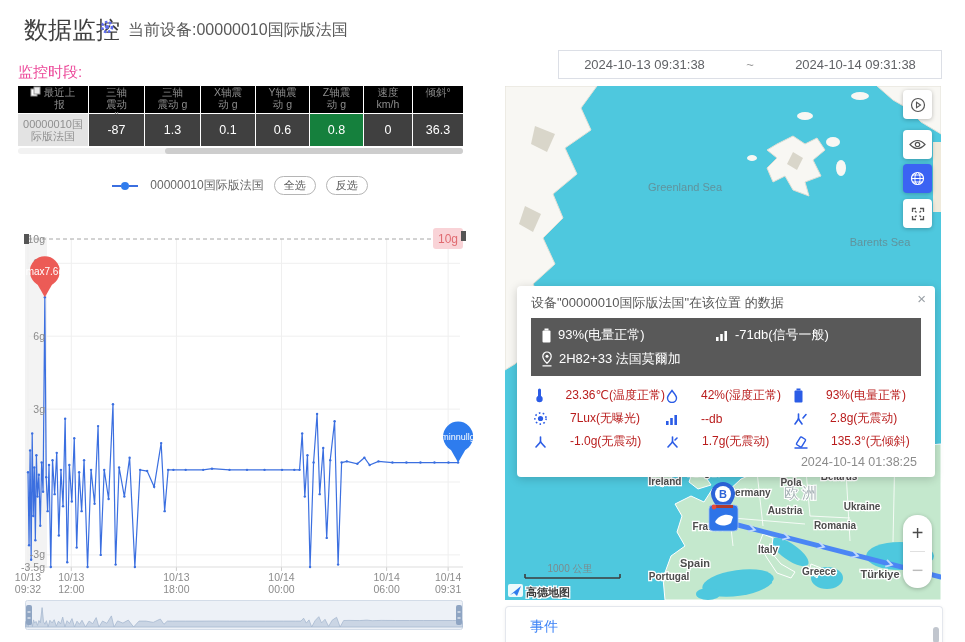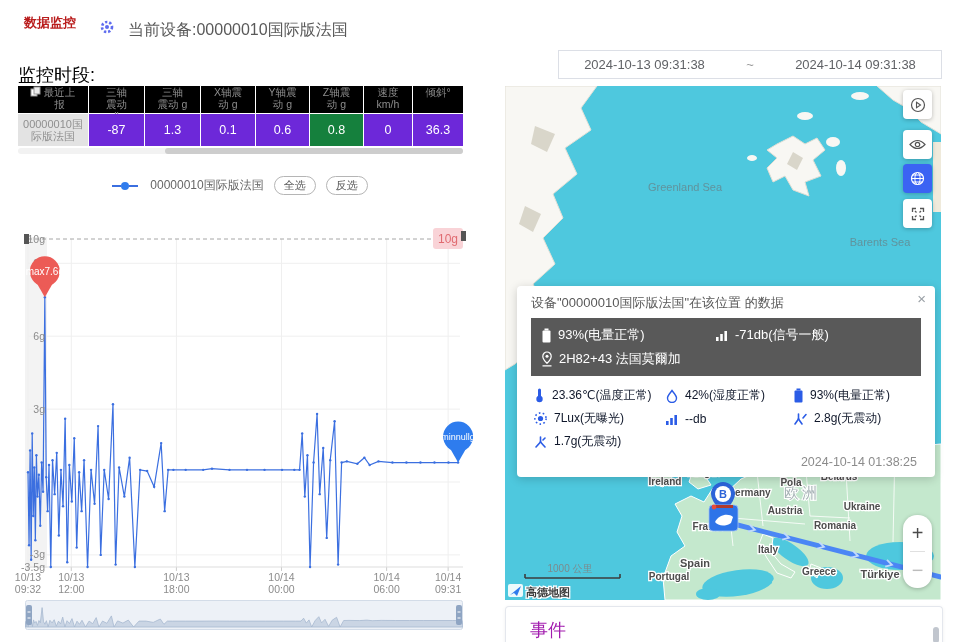--- a/index.html
+++ b/index.html
@@ -1,26 +1,26 @@
 <!DOCTYPE html>
 <html><head>
 <meta charset="utf-8">
 <style>
   html,body{margin:0;padding:0}
   body{width:965px;height:642px;position:relative;overflow:hidden;background:#fff;
        font-family:"Liberation Sans","DejaVu Sans",sans-serif;color:#333;}
   .abs{position:absolute}
   
-  .page-title{font-size:13px;font-weight:700;color:#b91c1c}
+  .page-title{font-size:24px;font-weight:400;color:#404040}
   .device-label{font-size:16px;color:#595959}
-  .period-label{font-size:18px;color:#000000}
+  .period-label{font-size:15px;color:#ec4899}
   
   .tbl{display:grid;grid-template-columns:70px 55px 55px 54px 53px 53px 48px 50px;gap:1px;background:#fff}
   .tbl .h{background:#000000;color:#8c8c8c;font-size:10.5px;display:flex;justify-content:center;text-align:center;height:27px;line-height:12px;padding:0 12px}
-  .tbl .c{background:#6d28d9;color:#fff;font-size:12.5px;display:flex;align-items:center;justify-content:center;height:32px}
+  .tbl .c{background:#404040;color:#fff;font-size:12.5px;display:flex;align-items:center;justify-content:center;height:32px}
   .tbl .c.name{background:#e3e3e3;color:#8f8f8f;font-size:11px;line-height:12px;text-align:center;padding:0 2px}
   .tbl .c.hl{background:#15803d}
   .sb-track{background:#f2f2f2;border-radius:3px}
   .sb-thumb{background:#cdcdcd;border-radius:3px}
   
   .legend{display:flex;align-items:center;justify-content:center;gap:10px;font-size:12px;color:#666}
   .pill{border:1px solid #b5b5b5;border-radius:10px;padding:1px 9px;font-size:11px;color:#595959;background:#fff;cursor:pointer}
   .lsym{display:flex;align-items:center}
   .lsym .ln{width:9px;height:2px;background:#3b6fe0}
   .lsym .dt{width:8px;height:8px;border-radius:50%;background:#2f7ced}
@@ -36,25 +36,25 @@
   .zoomctl .div{width:15px;height:1px;background:#e0e0e0}
   
   .popup{background:#fff;border-radius:4px;box-shadow:0 2px 10px rgba(0,0,0,.18);overflow:hidden}
   .popup .ttl{font-size:13px;color:#595959;padding:8px 26px 6px 14px;white-space:nowrap}
   .popup .close{position:absolute;right:9px;top:5px;color:#9aa0a6;font-size:15px;cursor:pointer;line-height:15px}
   .darkbar{margin:0 14px;background:#595959;color:#fff;font-size:13px;padding:5px 10px}
   .darkbar .row{display:flex;align-items:center;height:24px;gap:6px}
   .darkbar .row .seg{display:flex;align-items:center;gap:6px}
   .darkbar .row .seg.first{width:168px}
   .metrics{display:grid;grid-template-columns:132px 128px auto;margin:8px 2px 0 16px}
-  .metric{display:flex;align-items:center;gap:6px;height:23px;font-size:12px;color:#0f172a;white-space:nowrap}
+  .metric{display:flex;align-items:center;gap:22px;height:23px;font-size:12px;color:#b91c1c;white-space:nowrap}
   .ts{ text-align:right;font-size:12.5px;color:#8c8c8c;padding:2px 18px 6px 0}
   
   .events{background:#fff;border:1px solid #e4e7ed;border-bottom:none;border-radius:4px 4px 0 0;box-shadow:0 1px 4px rgba(0,0,0,.06)}
-  .events .et{font-size:18px;color:#a21caf;padding:11px 0 0 24px}
+  .events .et{font-size:14px;color:#3b82f6;padding:11px 0 0 24px}
   svg text{user-select:none}
 </style>
 </head>
 <body>
 
 <div class="abs page-title" style="left:24px;top:14px">数据监控</div>
 <span class="abs" style="left:99px;top:19px">
   <svg width="16" height="16">
       <circle cx="8" cy="8" r="5" fill="none" stroke="#5e6cef" stroke-width="2.6" stroke-dasharray="2.3 1.9"></circle>
       <circle cx="8" cy="8" r="2" fill="#5e6cef"></circle>
@@ -425,21 +425,21 @@
         <span>-71db(信号一般)</span>
       </span>
     </div>
     <div class="row">
       <span class="seg">
         <svg width="12" height="16">
             <path d="M6,1 a4.2,4.2 0 0 1 4.2,4.2 q0,3 -4.2,7 q-4.2,-4 -4.2,-7 A4.2,4.2 0 0 1 6,1 Z" fill="none" stroke="#fff" stroke-width="1.2"></path>
             <circle cx="6" cy="5.2" r="1.5" fill="#fff"></circle>
             <path d="M1.5,14.8 L10.5,14.8" stroke="#fff" stroke-width="1.2"></path>
           </svg>
-        <span>2H82+43 法国莫爾加</span>
+        <span>2H82+33 法国莫爾加</span>
       </span>
     </div>
   </div>
   <div class="metrics">
     <div class="metric">
         <svg width="13" height="15">
           <path d="M6.5,2 L6.5,8.5" stroke="#2b5ce6" stroke-width="3" stroke-linecap="round"></path>
           <circle cx="6.5" cy="11" r="3.2" fill="#2b5ce6"></circle>
         </svg>
         <span>23.36℃(温度正常)</span>
@@ -482,24 +482,41 @@
           </g>
         </svg>
         <span>2.8g(无震动)</span>
       </div>
     <div class="metric">
         <svg width="15" height="14">
           <g stroke="#2b5ce6" stroke-width="1.6" stroke-linecap="round">
             <path d="M7.5,7 L7.5,2"></path>
             <path d="M7.5,7 L3,12"></path>
             <path d="M7.5,7 L12,12"></path>
+          </g>
+        </svg>
+        <span>-1.0g(无震动)</span>
+      </div>
+    <div class="metric">
+        <svg width="15" height="14">
+          <g stroke="#2b5ce6" stroke-width="1.6" stroke-linecap="round">
+            <path d="M7.5,7 L7.5,2"></path>
+            <path d="M7.5,7 L3,12"></path>
+            <path d="M7.5,7 L12,12"></path>
             <path d="M12,3 L10,5"></path>
           </g>
         </svg>
         <span>1.7g(无震动)</span>
+      </div>
+    <div class="metric">
+        <svg width="16" height="14">
+          <rect x="5" y="2.5" width="6" height="9" rx="1" fill="none" stroke="#2b5ce6" stroke-width="1.4" transform="rotate(32 8 7)"></rect>
+          <path d="M1.5,13 L14.5,13" stroke="#2b5ce6" stroke-width="1.4"></path>
+        </svg>
+        <span>135.3°(无倾斜)</span>
       </div>
   </div>
   <div class="ts">2024-10-14 01:38:25</div>
 </div>
 
 <div class="abs events" style="left:505px;top:606px;width:436px;height:40px">
   <div class="et">事件</div>
   <div class="abs" style="right:3px;top:20px;width:6px;height:16px;background:#c1c6ce;border-radius:3px"></div>
 </div>
 

